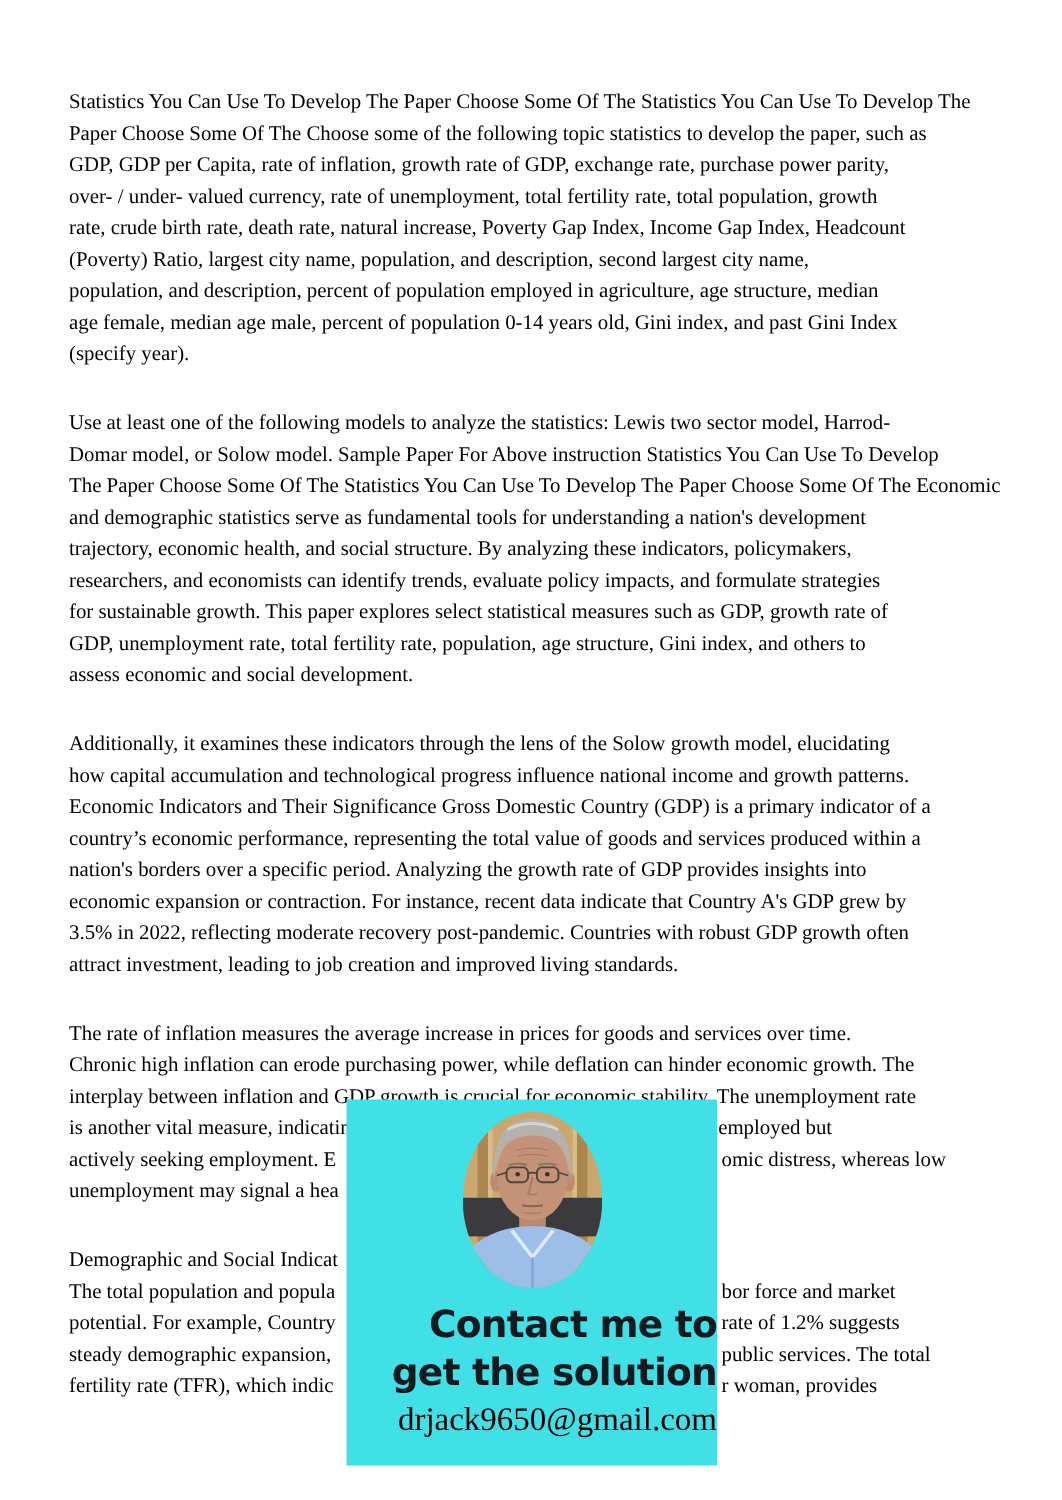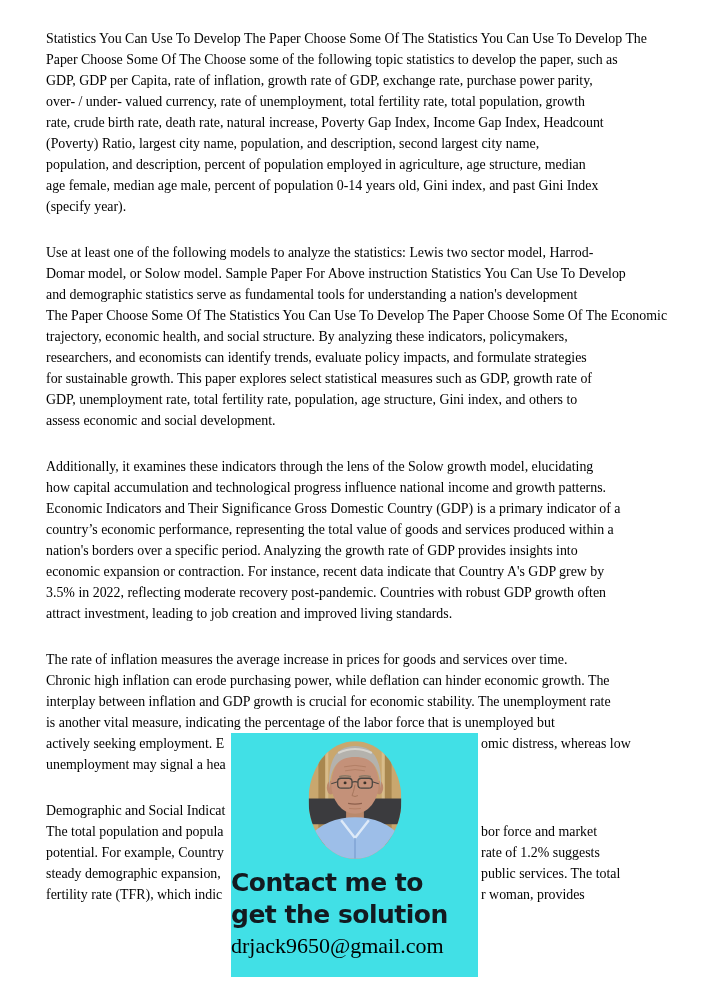--- a/index.html
+++ b/index.html
@@ -30,21 +30,21 @@
     position: absolute;
     left: 435px;
     top: 0;
   }
   
   .card {
     position: absolute;
     left: 231px; top: 733px;
     width: 247px; height: 244px;
     z-index: 2;
-    text-align: left;
+    text-align: right;
   }
   .card-bg {
     position: absolute;
     left: 0; top: 0; width: 100%; height: 100%;
   }
   .photo {
     position: absolute;
     left: 50%; top: 8px;
     width: 93px; height: 118px;
     transform: translateX(-50%);
@@ -66,37 +66,37 @@
     width: 100%;
     font-family: "Liberation Serif", serif;
     font-weight: 400;
     font-size: 22px;
     color: #000000;
   }
 </style>
 </head>
 <body style="background: rgb(255, 255, 255);">
 
-<div class="doc" id="doc" style="color: rgb(0, 0, 0);">
+<div class="doc" id="doc" style="color: rgb(0, 0, 0); margin-top: 30px;">
     <div class="para">
       <div class="line">Statistics You Can Use To Develop The Paper Choose Some Of The Statistics You Can Use To Develop The</div>
       <div class="line">Paper Choose Some Of The Choose some of the following topic statistics to develop the paper, such as</div>
       <div class="line">GDP, GDP per Capita, rate of inflation, growth rate of GDP, exchange rate, purchase power parity,</div>
       <div class="line">over- / under- valued currency, rate of unemployment, total fertility rate, total population, growth</div>
       <div class="line">rate, crude birth rate, death rate, natural increase, Poverty Gap Index, Income Gap Index, Headcount</div>
       <div class="line">(Poverty) Ratio, largest city name, population, and description, second largest city name,</div>
       <div class="line">population, and description, percent of population employed in agriculture, age structure, median</div>
       <div class="line">age female, median age male, percent of population 0-14 years old, Gini index, and past Gini Index</div>
       <div class="line">(specify year).</div>
     </div>
     <div class="para">
       <div class="line">Use at least one of the following models to analyze the statistics: Lewis two sector model, Harrod-</div>
       <div class="line">Domar model, or Solow model. Sample Paper For Above instruction Statistics You Can Use To Develop</div>
+      <div class="line">The Paper Choose Some Of The Statistics You Can Use To Develop The Paper Choose Some Of The Economic</div>
       <div class="line">and demographic statistics serve as fundamental tools for understanding a nation's development</div>
-      <div class="line">The Paper Choose Some Of The Statistics You Can Use To Develop The Paper Choose Some Of The Economic</div>
       <div class="line">trajectory, economic health, and social structure. By analyzing these indicators, policymakers,</div>
       <div class="line">researchers, and economists can identify trends, evaluate policy impacts, and formulate strategies</div>
       <div class="line">for sustainable growth. This paper explores select statistical measures such as GDP, growth rate of</div>
       <div class="line">GDP, unemployment rate, total fertility rate, population, age structure, Gini index, and others to</div>
       <div class="line">assess economic and social development.</div>
     </div>
     <div class="para">
       <div class="line">Additionally, it examines these indicators through the lens of the Solow growth model, elucidating</div>
       <div class="line">how capital accumulation and technological progress influence national income and growth patterns.</div>
       <div class="line">Economic Indicators and Their Significance Gross Domestic Country (GDP) is a primary indicator of a</div>

